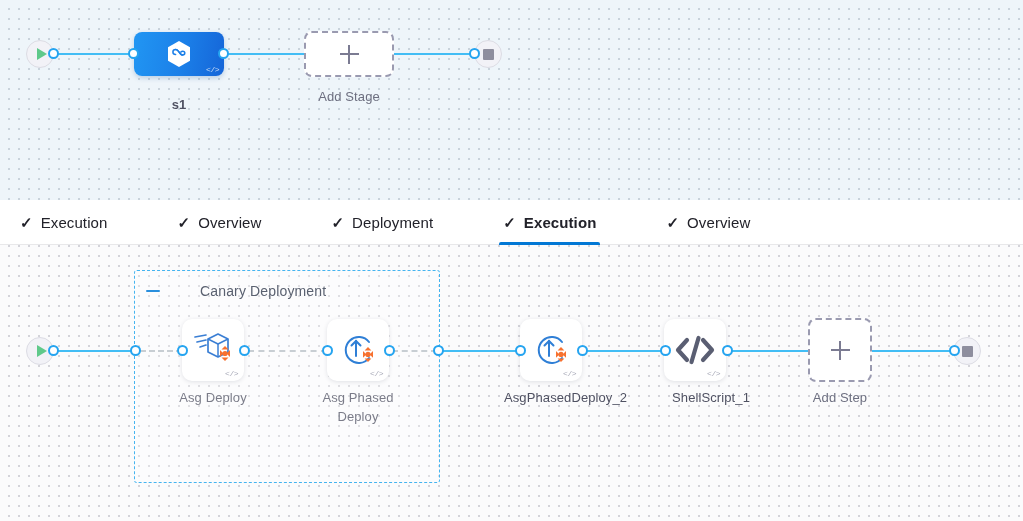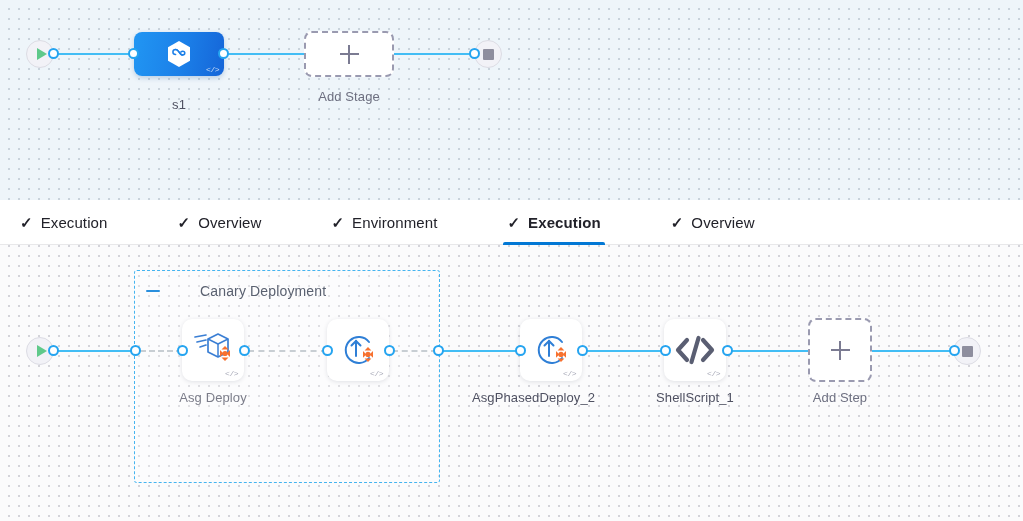--- a/index.html
+++ b/index.html
@@ -265,21 +265,21 @@
     <div class="stage-node" style="left:134px; top:32px;">
       <svg class="hex-badge" viewBox="0 0 26 28">
         <path d="M13 1 L24 7.2 V20.8 L13 27 L2 20.8 V7.2 Z" fill="#ffffff"></path>
         <path d="M9.6 14.6 c-1.5 0 -2.7 -1.1 -2.7 -2.5 s1.2 -2.5 2.7 -2.5 c1.1 0 1.9 .5 2.7 1.5 l2.1 2.6 c.7 .9 1.4 1.3 2.3 1.3 c1.2 0 2.1 -.8 2.1 -1.9 s-.9 -1.9 -2.1 -1.9 c-.7 0 -1.2 .2 -1.7 .7" fill="none" stroke="#1b7fe8" stroke-width="1.5" stroke-linecap="round"></path>
         <path d="M9.6 9.6 c1.1 0 1.9 .5 2.7 1.5 l2.1 2.6 c.7 .9 1.4 1.3 2.3 1.3" fill="none" stroke="#1b7fe8" stroke-width="1.5" stroke-linecap="round"></path>
       </svg>
       <span class="node-code">&lt;/&gt;</span>
     </div>
     <div class="port" style="left:128px; top:48px;"></div>
     <div class="port" style="left:218px; top:48px;"></div>
-    <div class="node-caption" style="left:124px; top:95px; width:110px;">s1</div>
+    <div class="node-caption" style="left:124px; top:95px; width:110px;font-weight:bold;">s1</div>
 
     <div class="add-box" style="left:304px; top:31px; width:90px; height:46px;">
       <span class="plus"></span>
     </div>
     <div class="node-caption caption-muted" style="left:294px; top:87px; width:110px;">Add Stage</div>
 
     <div class="port" style="left:469px; top:48px;"></div>
     <div class="terminal" style="left:474px; top:40px;">
       <div class="stop-sq"></div>
     </div>
@@ -289,21 +289,21 @@
     <div class="tab">
       <span class="check">✓</span>
       <span class="label">Execution</span>
     </div>
     <div class="tab">
       <span class="check">✓</span>
       <span class="label">Overview</span>
     </div>
     <div class="tab">
       <span class="check">✓</span>
-      <span class="label">Environment</span>
+      <span class="label">Deployment</span>
     </div>
     <div class="tab active">
       <span class="check">✓</span>
       <span class="label">Execution</span>
     </div>
     <div class="tab">
       <span class="check">✓</span>
       <span class="label">Overview</span>
     </div>
   </div>
@@ -374,20 +374,21 @@
           <path d="M25 20 l3.4 3.4 -3.4 3.4 z"></path>
           <path d="M35 20 l-3.4 3.4 3.4 3.4 z"></path>
           <path d="M30 16 l3.4 3.4 -6.8 0 z"></path>
           <path d="M30 31 l3.4 -3.4 -6.8 0 z"></path>
           <circle cx="30" cy="23.4" r="2.6"></circle>
         </g>
       </svg>
       <span class="node-code">&lt;/&gt;</span>
     </div>
     <div class="port" style="left:384px; top:100px;"></div>
+    <div class="node-caption" style="left:303px; top:143px; width:110px;">Asg Phased Deploy</div>
 
     <div class="port" style="left:433px; top:100px;"></div>
 
     <div class="port" style="left:515px; top:100px;"></div>
     <div class="step-node" style="left:520px; top:74px;">
       <svg width="40" height="38" viewBox="0 0 40 38">
         <path d="M31 11 A13 13 0 1 0 31 27" fill="none" stroke="#2f7fd6" stroke-width="2" stroke-linecap="round"></path>
         <g stroke="#2f7fd6" stroke-width="2" stroke-linecap="round" fill="none">
           <line x1="18" y1="25" x2="18" y2="10"></line>
           <path d="M13.5 14.5 L18 10 L22.5 14.5"></path>
@@ -396,35 +397,35 @@
           <path d="M25 20 l3.4 3.4 -3.4 3.4 z"></path>
           <path d="M35 20 l-3.4 3.4 3.4 3.4 z"></path>
           <path d="M30 16 l3.4 3.4 -6.8 0 z"></path>
           <path d="M30 31 l3.4 -3.4 -6.8 0 z"></path>
           <circle cx="30" cy="23.4" r="2.6"></circle>
         </g>
       </svg>
       <span class="node-code">&lt;/&gt;</span>
     </div>
     <div class="port" style="left:577px; top:100px;"></div>
-    <div class="node-caption" style="left:472px; top:143px; width:110px;">AsgPhasedDeploy_2</div>
+    <div class="node-caption" style="left:504px; top:143px; width:110px;">AsgPhasedDeploy_2</div>
 
     <div class="port" style="left:660px; top:100px;"></div>
     <div class="step-node" style="left:664px; top:74px;">
       <svg width="44" height="34" viewBox="0 0 44 34">
         <g fill="none" stroke="#5a5e72" stroke-width="4.2" stroke-linecap="round" stroke-linejoin="round">
           <path d="M14 7 L5 17 L14 27"></path>
           <path d="M30 7 L39 17 L30 27"></path>
           <line x1="25.5" y1="5" x2="18.5" y2="29"></line>
         </g>
       </svg>
       <span class="node-code">&lt;/&gt;</span>
     </div>
     <div class="port" style="left:722px; top:100px;"></div>
-    <div class="node-caption" style="left:640px; top:143px; width:110px;">ShellScript_1</div>
+    <div class="node-caption" style="left:640px; top:143px; width:110px;text-align:right;">ShellScript_1</div>
 
     <div class="add-box" style="left:808px; top:73px; width:64px; height:64px;">
       <span class="plus"></span>
     </div>
     <div class="node-caption caption-muted" style="left:785px; top:143px; width:110px;">Add Step</div>
 
     <div class="port" style="left:949px; top:100px;"></div>
     <div class="terminal" style="left:953px; top:92px;">
       <div class="stop-sq"></div>
     </div>

